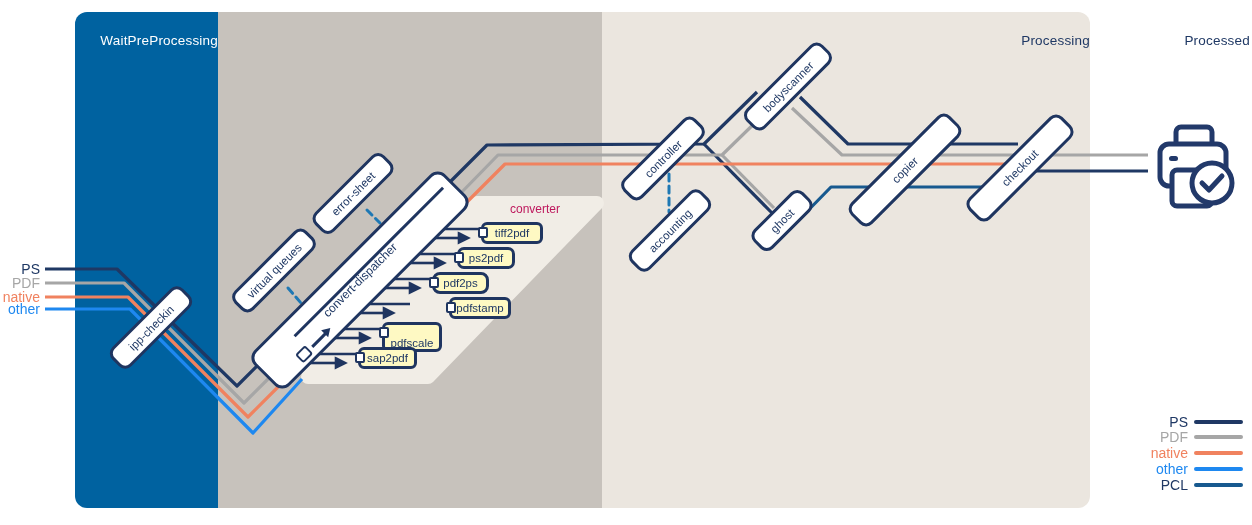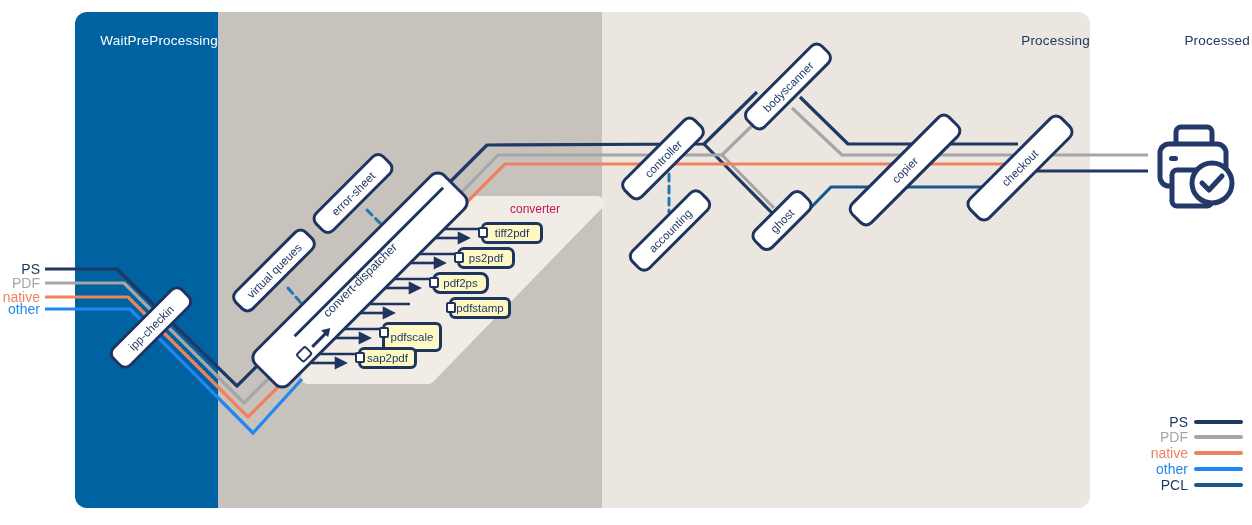--- a/index.html
+++ b/index.html
@@ -171,21 +171,21 @@
     <span>ps2pdf</span>
     </div>
   <div class="cbox" style="left:432px;top:272px;width:57px;height:22px;border-radius:8px;">
     <div class="port"></div>
     <span>pdf2ps</span>
     </div>
   <div class="cbox" style="left:406px;top:297px;width:62px;height:22px;margin-left:43px;">
     <div class="port"></div>
     <span>pdfstamp</span>
     </div>
-  <div class="cbox" style="left:382px;top:322px;width:60px;height:30px;">
+  <div class="cbox" style="left:382px;top:322px;width:60px;height:30px;align-items:flex-end;">
     <div class="port"></div>
     <span>pdfscale</span>
     </div>
   <div class="cbox" style="left:358px;top:347px;width:59px;height:22px;">
     <div class="port"></div>
     <span>sap2pdf</span>
     </div>
 
   <div class="legend-label" style="left:0;top:262px;width:40px;color:#1f3864;">PS</div>
   <div class="legend-label" style="left:0;top:276px;width:40px;color:#a6a6a6;">PDF</div>

